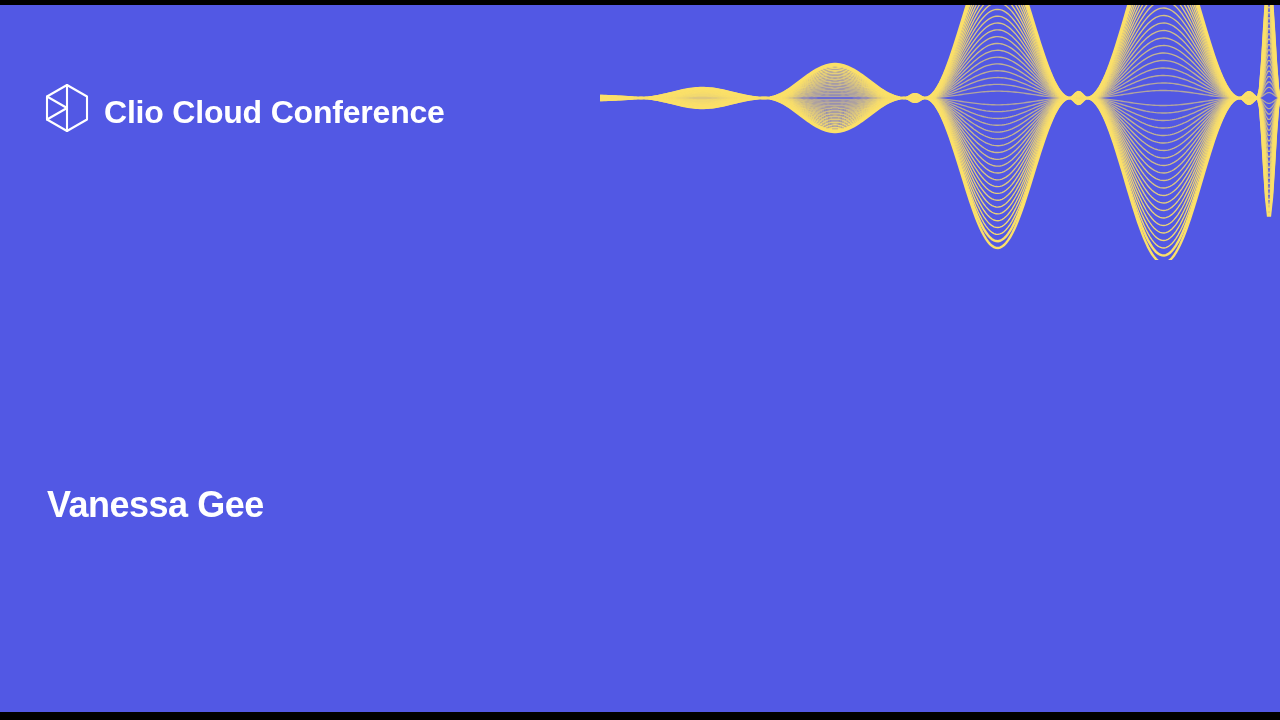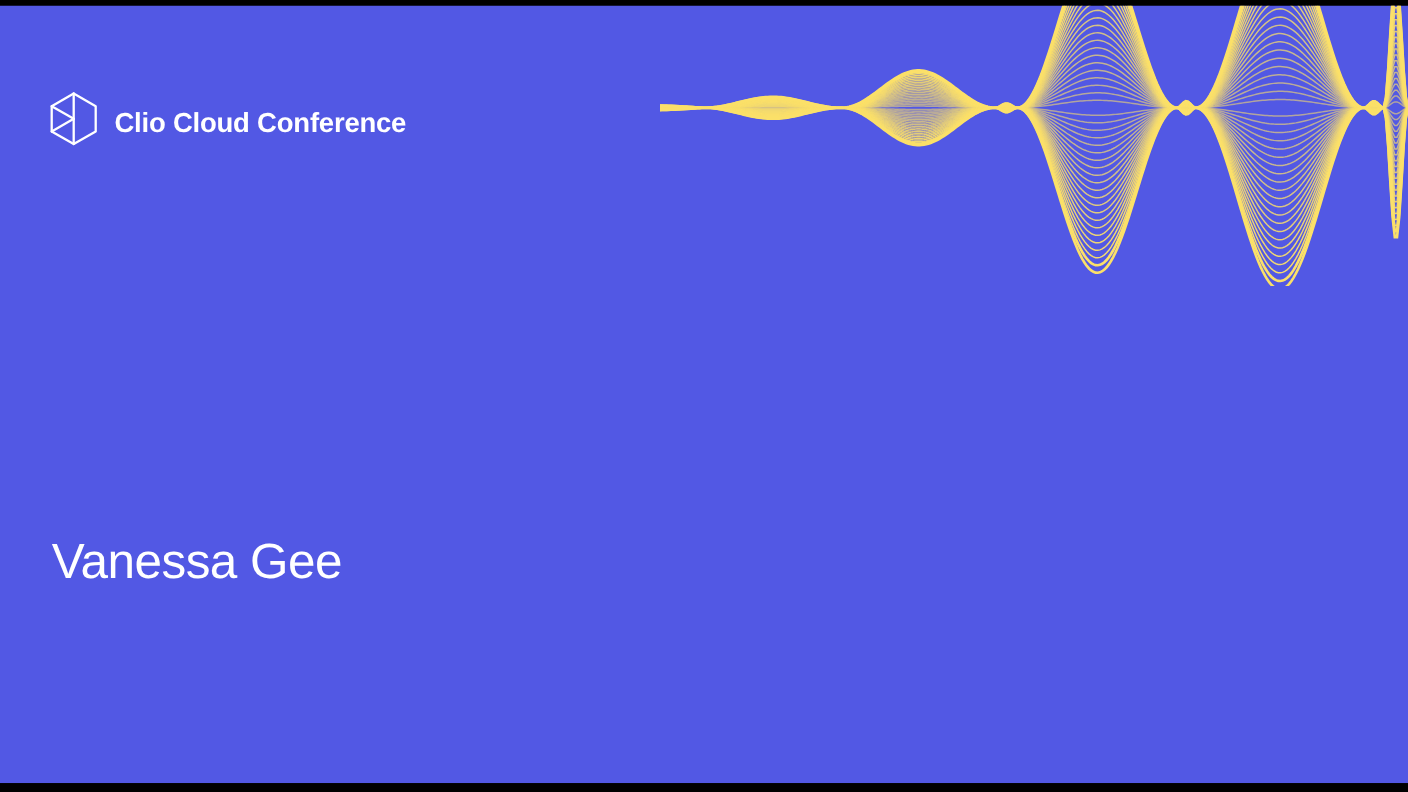--- a/index.html
+++ b/index.html
@@ -63,21 +63,21 @@
     z-index: 10;
   }
   .brand-mark {
     width: 46px;
     height: 50px;
     flex: 0 0 auto;
     display: block;
   }
   .brand-name {
     color: #FFFFFF;
-    font-size: 25px;
+    font-size: 32px;
     font-weight: 700;
     letter-spacing: -0.2px;
     line-height: 1;
     white-space: nowrap;
     margin-top: 8px;
   }
 
   
   .headline {
     position: absolute;
@@ -93,22 +93,22 @@
     letter-spacing: -1.5px;
     white-space: nowrap;
     transform: scaleX(0.93);
     transform-origin: left center;
   }
   .speaker {
     position: absolute;
     left: 47px;
     top: 479px;
     color: #FFFFFF;
-    font-size: 45px;
-    font-weight: 400;
+    font-size: 36px;
+    font-weight: 700;
     letter-spacing: -0.5px;
     line-height: 1.15;
     white-space: nowrap;
     z-index: 10;
   }
 </style>
 </head>
 <body>
 
 <div id="slide">

